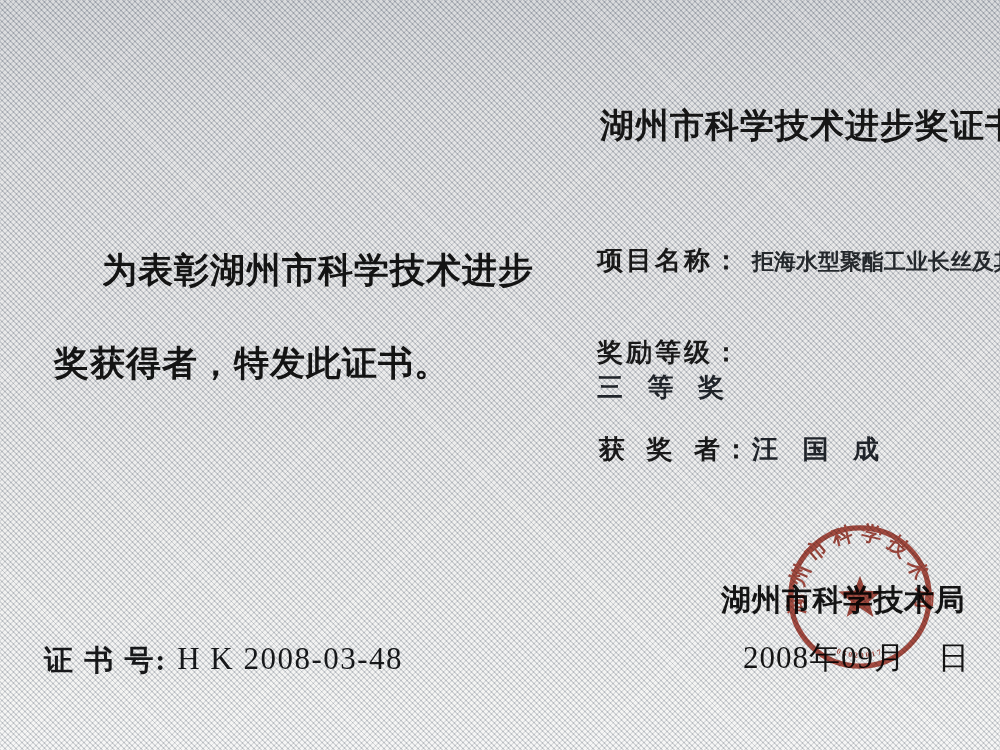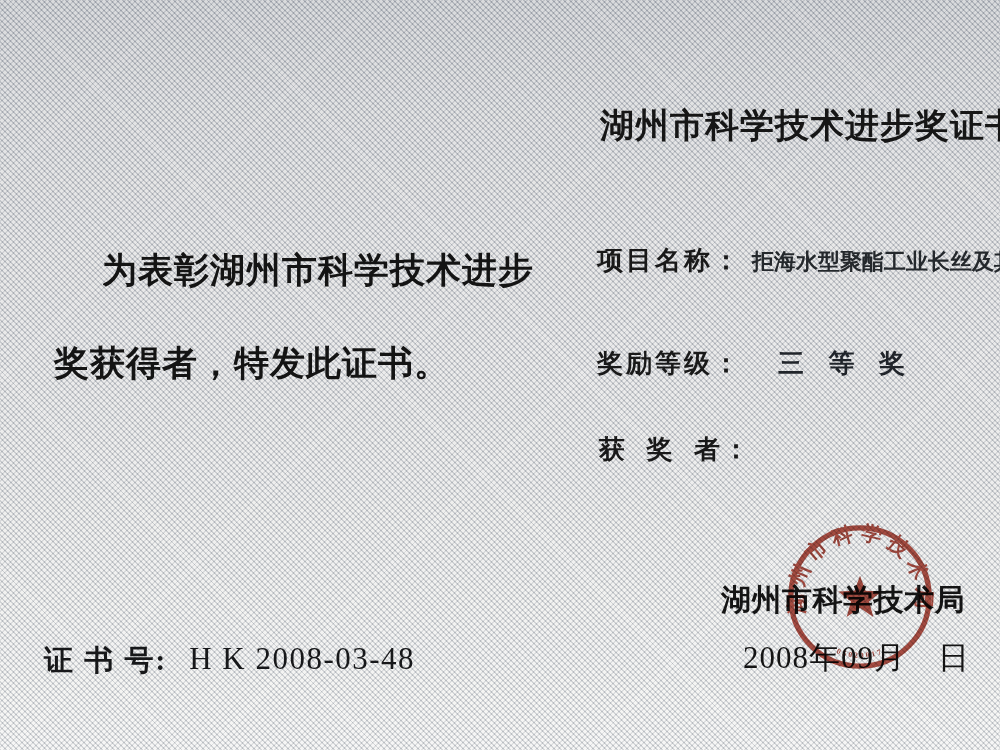--- a/index.html
+++ b/index.html
@@ -21,31 +21,31 @@
     text-align:center;
     font-family:"Liberation Sans", sans-serif;
     font-weight:700; font-size:34px; letter-spacing:1px;
     color:#161616;
     white-space:nowrap;
   }
   .cite1{ left:102px; top:247px; font-size:35px; font-weight:600; letter-spacing:1px; white-space:nowrap; color:#141414;}
   .cite2{ left:54px;  top:340px; font-size:35px; font-weight:600; letter-spacing:1px; white-space:nowrap; color:#141414;}
   .field-row{ left:597px; display:flex; align-items:baseline; white-space:nowrap;}
   .row-0{ top:243px;}
-  .row-1{ top:346px;}
+  .row-1{ top:335px;flex-direction:column;}
   .row-2{ top:432px;text-align:right;}
   .field-label{
     font-size:26px; font-weight:700; letter-spacing:3px;
     width:155px; flex:none; color:#191919;font-family:Liberation Mono, monospace;
   }
   .value-project{ font-size:22px; font-weight:600; letter-spacing:0px; margin-left:0px; color:#24282c;}
-  .value-grade, .value-winner{ font-size:26px; font-weight:600; letter-spacing:9px; margin-left:26px; color:#20242a;}
+  .value-grade, .value-winner{ font-size:26px; font-weight:600; letter-spacing:9px; color:#20242a;}
   .certno{ left:44px; top:641px; display:flex; align-items:flex-start; white-space:nowrap;}
   .certno-label{ font-size:29px; font-weight:600; letter-spacing:2px; color:#17181a;}
-  .certno-value{ font-size:31px; font-weight:500; letter-spacing:1.5px; margin-left:22px; font-family:"Liberation Serif", serif; color:#17181a;}
+  .certno-value{ font-size:31px; font-weight:500; letter-spacing:1.5px; margin-left:10px; font-family:"Liberation Serif", serif; color:#17181a;}
   .issuer{ left:721px; top:580px; font-size:30px; font-weight:600; letter-spacing:0.5px; white-space:nowrap; color:#141414;}
   .date{ left:743px; top:637px; font-size:31px; font-weight:500; letter-spacing:1px; white-space:nowrap; color:#141414;text-align:center;}
   .seal{
     left:784px; top:521px; width:152px; height:152px;
     mix-blend-mode:multiply;
     opacity:0.87;
   }
   .seal text{ font-family:"Liberation Serif", serif; font-weight:700;}
 </style>
 </head>
@@ -63,20 +63,21 @@
     <span class="value-project">拒海水型聚酯工业长丝及其生产工艺</span>
   </div>
 
   <div class="abs field-row row-1">
     <span class="field-label">奖励等级：</span>
     <span class="value-grade">三 等 奖</span>
   </div>
 
   <div class="abs field-row row-2">
     <span class="field-label">获 奖 者：</span>
+    <span class="value-winner">汪 国 成</span>
   </div>
 
   <div class="abs certno">
     <span class="certno-label">证 书 号:</span>
     <span class="certno-value">H K 2008-03-48</span>
   </div>
 
   <div class="abs issuer">湖州市科学技术局</div>
   <div class="abs date">2008年09月　日</div>
 

